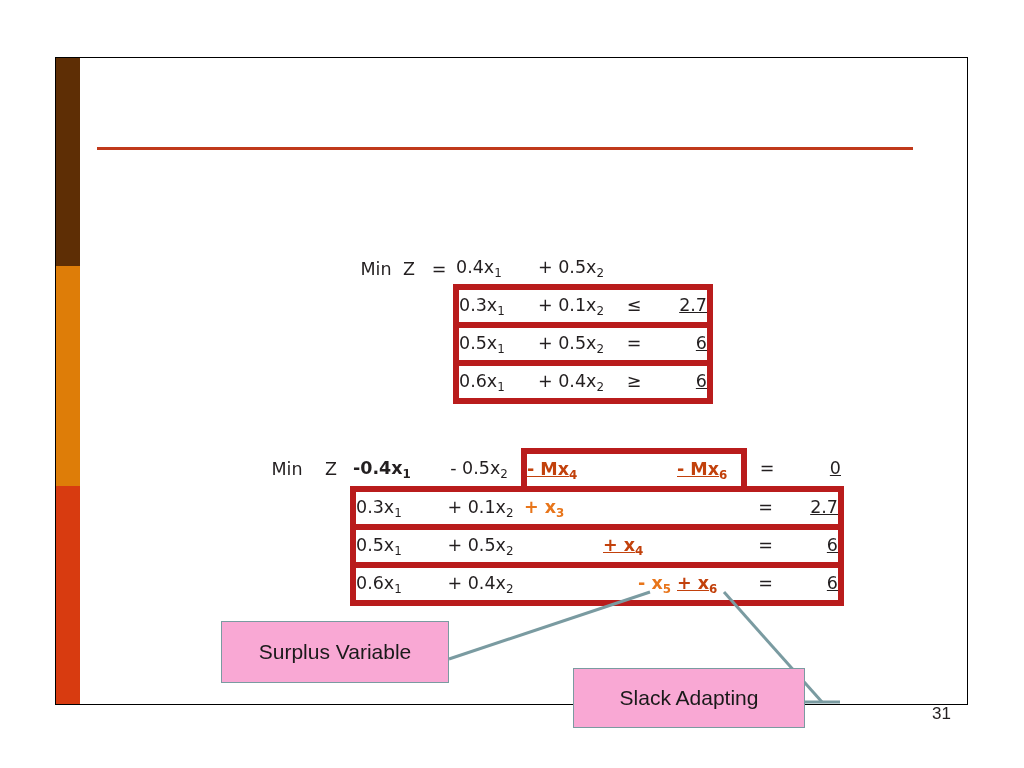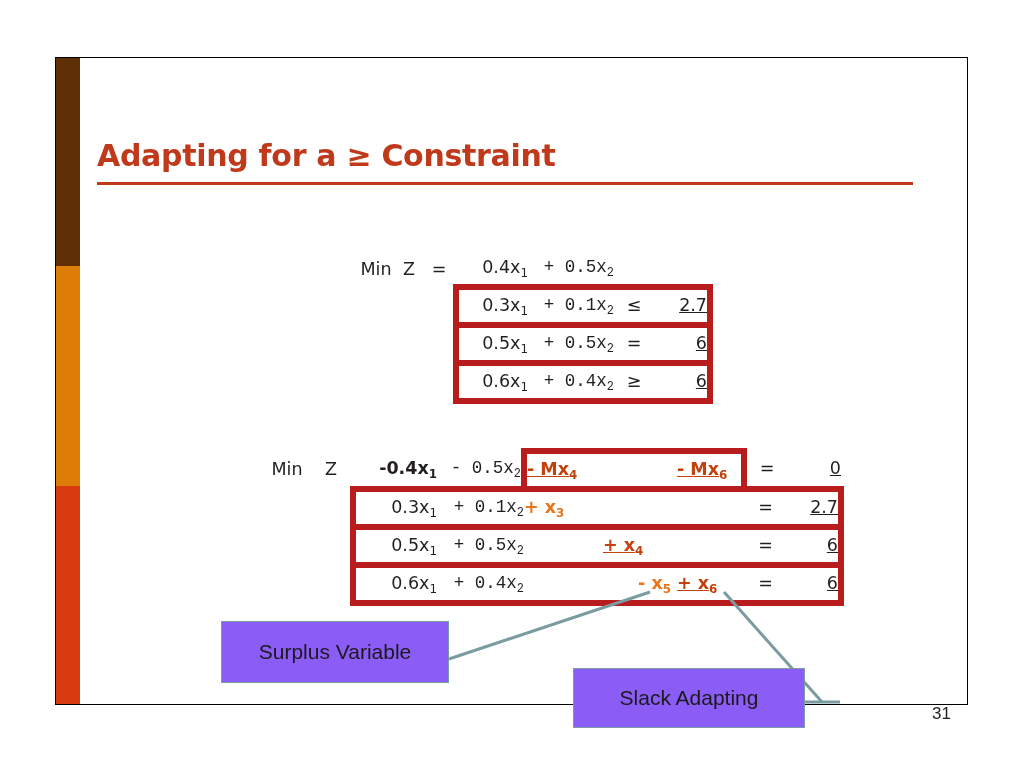--- a/index.html
+++ b/index.html
@@ -78,22 +78,22 @@
     color: #231f20;
   }
   .eq-table td {
     padding: 0;
     vertical-align: middle;
     white-space: nowrap;
     line-height: 1;
   }
   .cell { height: 32px; }
   .lbl       { text-align: center;   padding-right: 4px; }
-  .coef      { text-align: right;   padding-left: 12px; }
-  .coef2     { text-align: right;   padding-left: 14px; font-family: Liberation Mono, monospace; }
+  .coef      { text-align: left;   padding-left: 12px; }
+  .coef2     { text-align: center;   padding-left: 14px; }
   .slot      { text-align: left;   padding-left: 12px; }
   .rel       { text-align: center; }
   .rhs       { text-align: right;  padding-right: 14px; text-decoration: underline; }
 
   sub { font-size: 0.68em; vertical-align: baseline; position: relative; top: 0.32em; }
 
   .var-orange { color: #E8751A; font-weight: bold; }
   .var-red    { color: #c2410c; font-weight: bold; text-decoration: underline; }
 
   
@@ -120,21 +120,21 @@
   #eq-block-2 .c-b    { width: 84px; }
   #eq-block-2 .c-s1   { width: 76px; }
   #eq-block-2 .c-s2   { width: 74px; }
   #eq-block-2 .c-s3   { width: 64px; }
   #eq-block-2 .c-rel  { width: 40px; }
   #eq-block-2 .c-rhs  { width: 54px; }
 
   
   .callout {
     position: absolute;
-    background: #8b5cf6;
+    background: #f9a8d4;
     border: 1.5px solid #7A9BA1;
     color: #1a1a1a;
     font-family: "Liberation Sans", sans-serif;
     font-size: 21px;
     display: flex;
     align-items: center;
     justify-content: center;
     box-sizing: border-box;
     z-index: 5;
   }
@@ -164,21 +164,20 @@
 
 <div id="slide-frame"></div>
 
 <div id="accent-bar">
   <div class="accent-seg" id="accent-seg-brown" style="background: rgb(94, 46, 5);"></div>
   <div class="accent-seg" id="accent-seg-orange" style="background: rgb(222, 125, 8);"></div>
   <div class="accent-seg" id="accent-seg-red" style="background: rgb(216, 59, 16);"></div>
 </div>
 
 <div id="title-block">
-  <div id="slide-title">Adapting for a ≥ Constraint</div>
   <div id="title-rule"></div>
 </div>
 
 <table class="eq-table" id="eq-block-1">
   <tbody>
       <tr>
     <td class="cell lbl c-lbl1">Min</td>
     <td class="cell lbl c-lbl2">Z</td>
     <td class="cell lbl c-lbl3">=</td>
     <td class="cell coef c-a"><span>0.4x</span><sub>1</sub></td>

